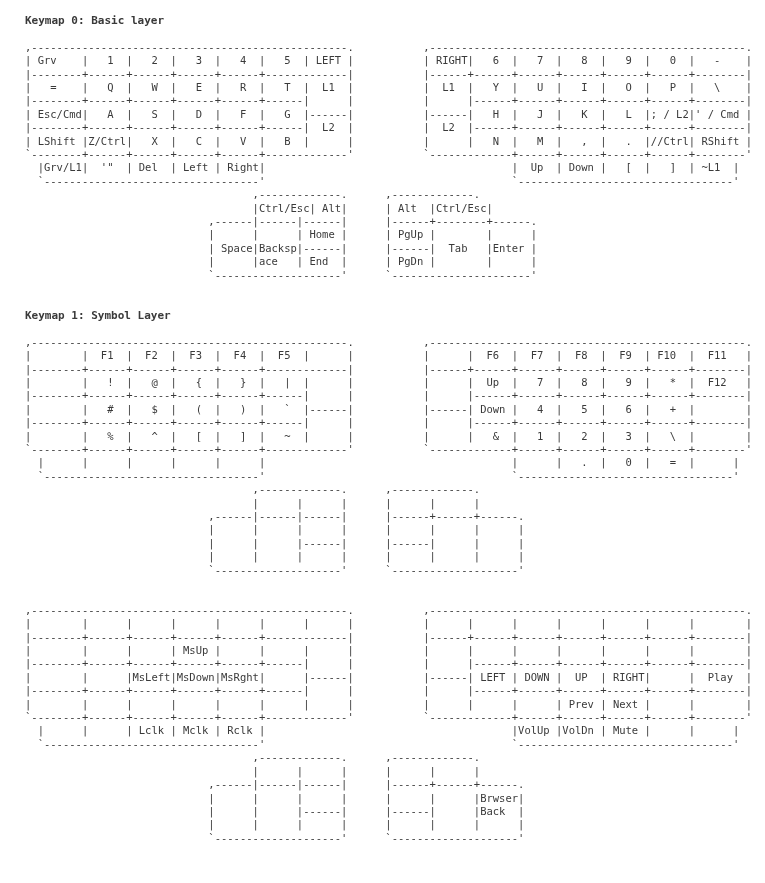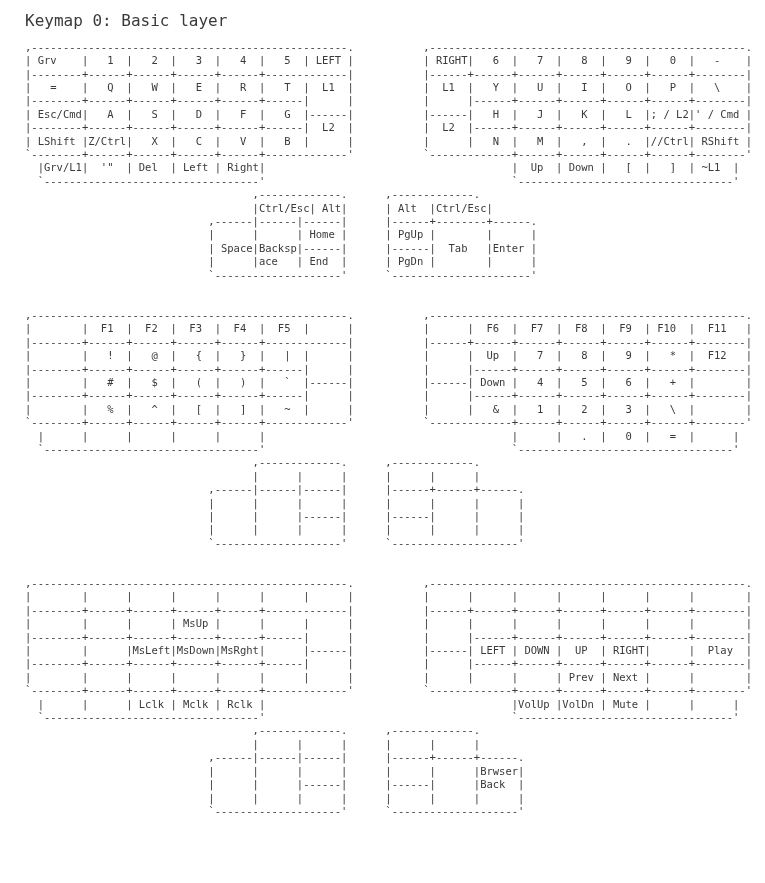--- a/index.html
+++ b/index.html
@@ -7,26 +7,26 @@
     width: 765px;
     height: 883px;
     overflow: hidden;
     box-sizing: border-box;
     padding: 14px 0 0 25px;
     background: #ffffff;
     font-family: "DejaVu Sans Mono", "Liberation Mono", monospace;
   }
   .km-title {
     font-family: "DejaVu Sans Mono", "Liberation Mono", monospace;
-    font-size: 16px;
+    font-size: 11px;
     line-height: 13.4px;
     color: #3a3a3a;
     white-space: pre;
     margin: 0 0 13.4px 0;
-    font-weight: normal;
+    font-weight: bold;
   }
   .km-art {
     font-family: "DejaVu Sans Mono", "Liberation Mono", monospace;
     font-size: 10.5px;
     line-height: 13.4px;
     color: #3a3a3a;
     white-space: pre;
     margin: 0 0 26.8px 0;
   }
 </style>
@@ -51,20 +51,21 @@
                                     ,-------------.      ,-------------.
                                     |Ctrl/Esc| Alt|      | Alt  |Ctrl/Esc|
                              ,------|------|------|      |------+--------+------.
                              |      |      | Home |      | PgUp |        |      |
                              | Space|Backsp|------|      |------|  Tab   |Enter |
                              |      |ace   | End  |      | PgDn |        |      |
                              `--------------------'      `----------------------'</pre>
   </section>
 
   <section>
+    <div class="km-title">Keymap 1: Symbol Layer</div>
     <pre class="km-art">,--------------------------------------------------.           ,--------------------------------------------------.
 |        |  F1  |  F2  |  F3  |  F4  |  F5  |      |           |      |  F6  |  F7  |  F8  |  F9  | F10  |  F11   |
 |--------+------+------+------+------+-------------|           |------+------+------+------+------+------+--------|
 |        |   !  |   @  |   {  |   }  |   |  |      |           |      |  Up  |   7  |   8  |   9  |   *  |  F12   |
 |--------+------+------+------+------+------|      |           |      |------+------+------+------+------+--------|
 |        |   #  |   $  |   (  |   )  |   `  |------|           |------| Down |   4  |   5  |   6  |   +  |        |
 |--------+------+------+------+------+------|      |           |      |------+------+------+------+------+--------|
 |        |   %  |   ^  |   [  |   ]  |   ~  |      |           |      |   &amp;  |   1  |   2  |   3  |   \  |        |
 `--------+------+------+------+------+-------------'           `-------------+------+------+------+------+--------'
   |      |      |      |      |      |                                       |      |   .  |   0  |   =  |      |

